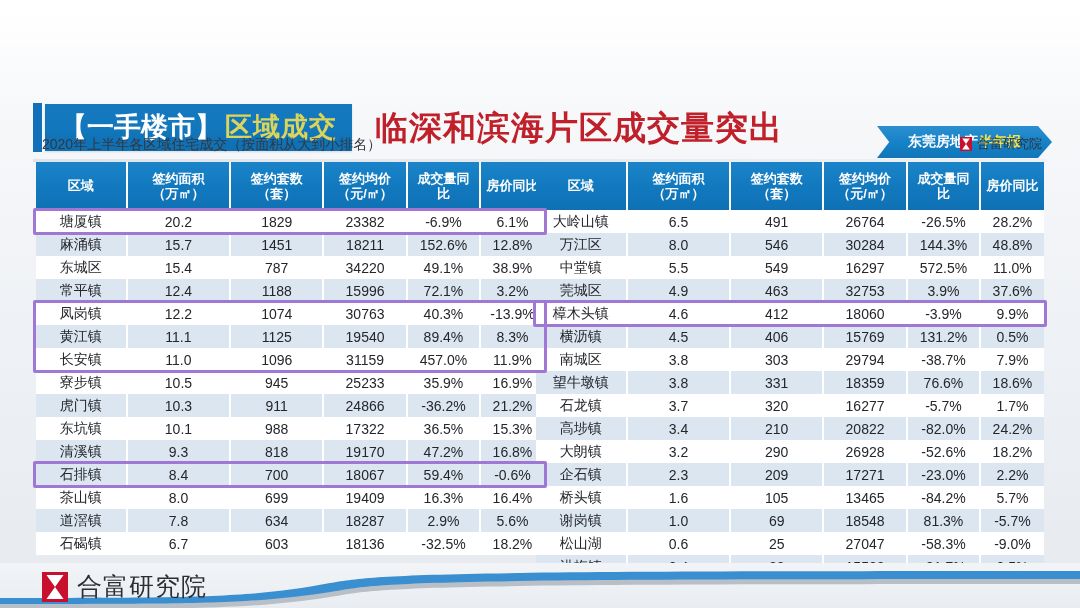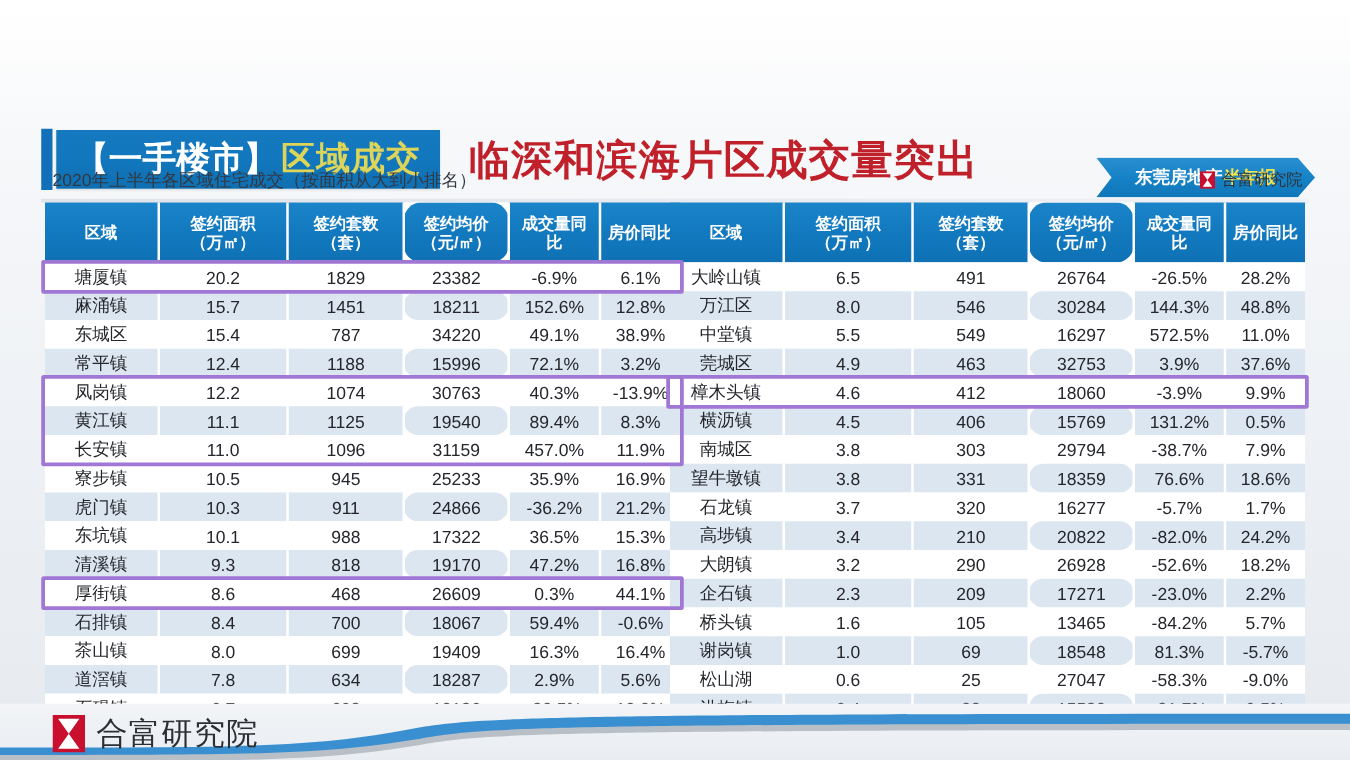--- a/index.html
+++ b/index.html
@@ -113,21 +113,21 @@
     white-space: nowrap;
   }
   table.grid td:last-child { border-right: none; }
   table.grid tbody tr.odd  td { background: #ffffff; }
   table.grid tbody tr.even td { background: #dce6f1; }
 
   
   .c-name { width: 82px; }
   .c-area { width: 94px; }
   .c-unit { width: 84px; }
-  .c-avg  { width: 76px; border-radius: 14px; }
+  .c-avg  { width: 76px; }
   .c-yoy  { width: 66px; }
   .c-price{ width: 58px; }
 
   .name-left  { color: #b3343b; font-size: 14px; }
   .name-right { color: #1e2126; font-size: 14px; }
   .pos { color: #c0282f; }
   .neg { color: #24262b; }
 
   
   .hl {
@@ -305,28 +305,20 @@
           <td class="c-yoy pos">36.5%</td>
           <td class="c-price pos">15.3%</td>
         </tr>
         <tr class="even">
           <td class="c-name name-left">清溪镇</td>
           <td class="c-area">9.3</td>
           <td class="c-unit">818</td>
           <td class="c-avg">19170</td>
           <td class="c-yoy pos">47.2%</td>
           <td class="c-price pos">16.8%</td>
-        </tr>
-        <tr class="odd">
-          <td class="c-name name-left">厚街镇</td>
-          <td class="c-area">8.6</td>
-          <td class="c-unit">468</td>
-          <td class="c-avg">26609</td>
-          <td class="c-yoy pos">0.3%</td>
-          <td class="c-price pos">44.1%</td>
         </tr>
         <tr class="even">
           <td class="c-name name-left">石排镇</td>
           <td class="c-area">8.4</td>
           <td class="c-unit">700</td>
           <td class="c-avg">18067</td>
           <td class="c-yoy pos">59.4%</td>
           <td class="c-price neg">-0.6%</td>
         </tr>
         <tr class="odd">

